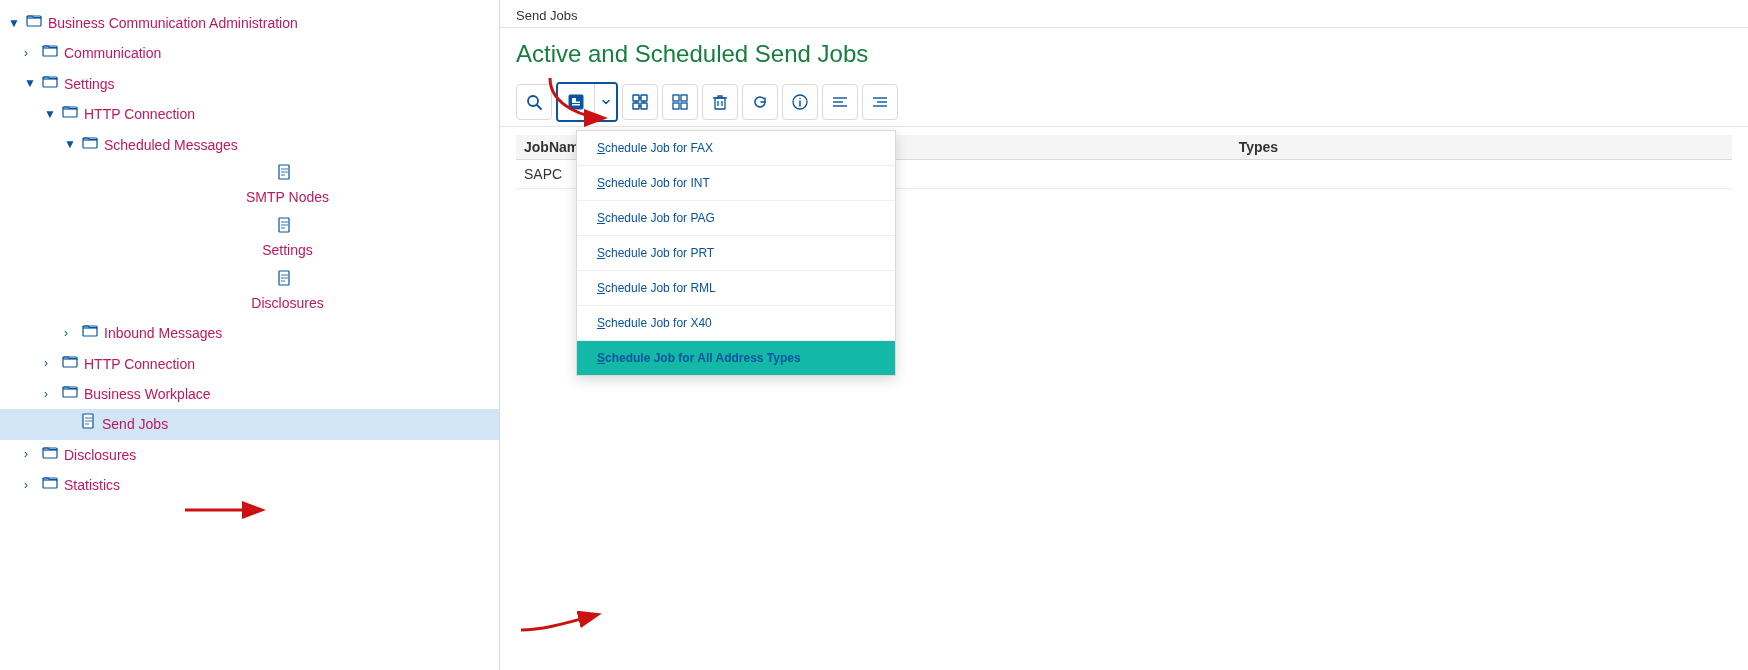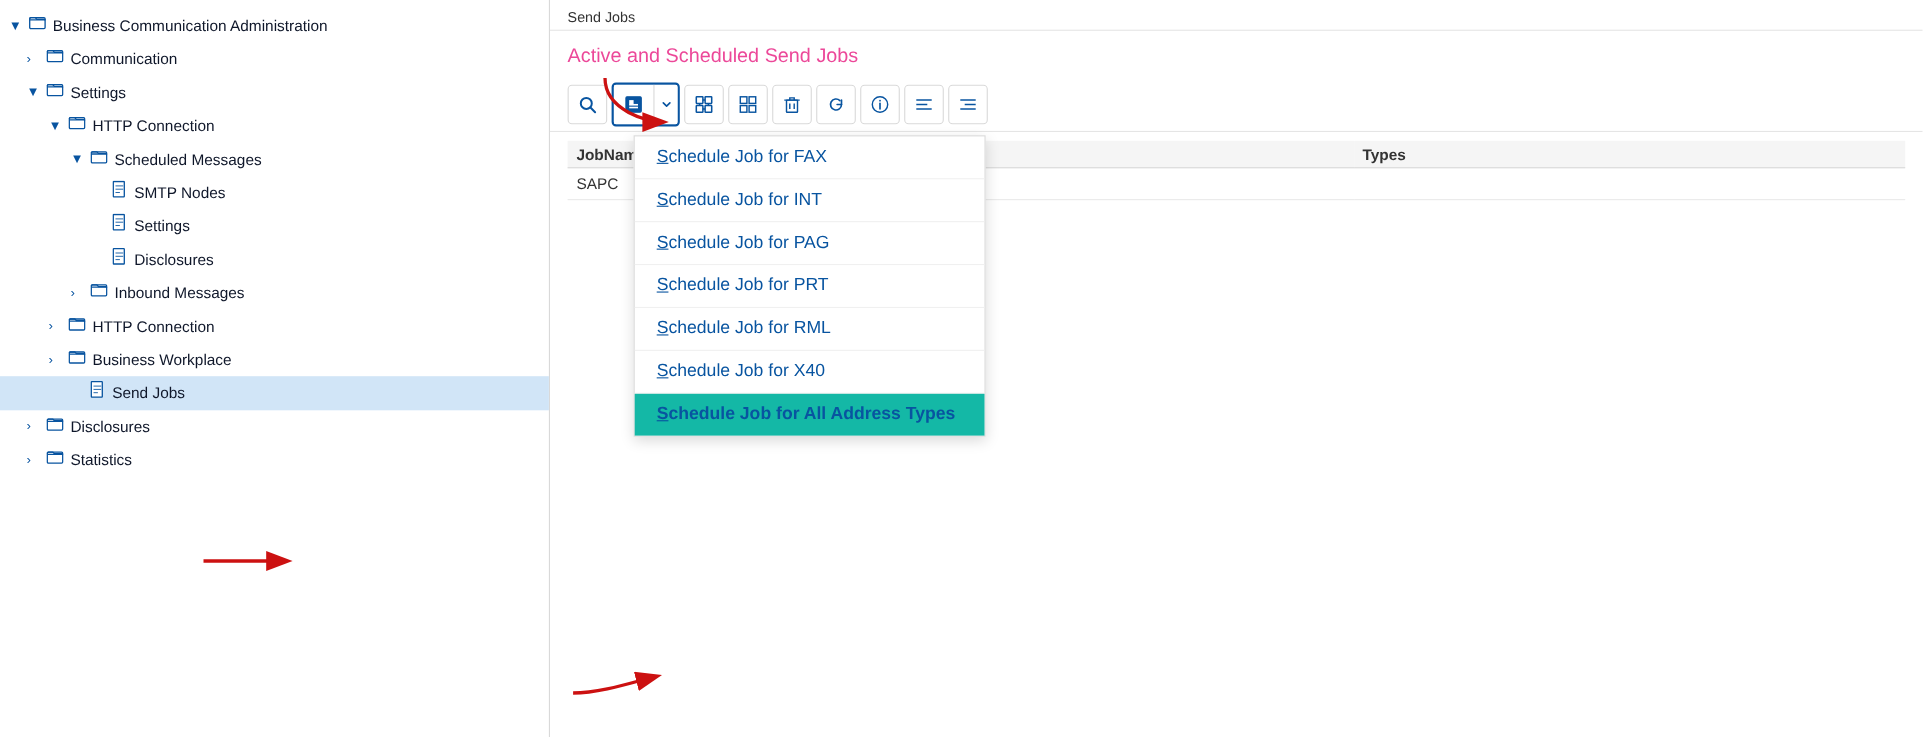--- a/index.html
+++ b/index.html
@@ -42,43 +42,43 @@
       margin-right: 4px;
       color: #0854a0;
       font-size: 12px;
       width: 14px;
       display: inline-block;
     }
 
     .indent-1 { padding-left: 24px; }
     .indent-2 { padding-left: 44px; }
     .indent-3 { padding-left: 64px; }
-    .indent-4 { padding-left: 84px; }
+    .indent-4 { padding-left: 84px; flex-direction: column; }
 
     
     .right-panel {
       flex: 1;
       display: flex;
       flex-direction: column;
       background: #fff;
       overflow: hidden;
       position: relative;
     }
 
     .panel-title {
       font-size: 13px;
       color: #333;
       padding: 8px 16px 4px 16px;
       border-bottom: 1px solid #e5e5e5;
     }
 
     .section-title {
-      font-size: 18px;
+      font-size: 24px;
       font-weight: normal;
-      color: #ec4899;
+      color: #15803d;
       padding: 12px 16px 10px 16px;
     }
 
     
     .toolbar {
       display: flex;
       align-items: center;
       padding: 4px 16px;
       gap: 4px;
       border-bottom: 1px solid #e5e5e5;
@@ -169,39 +169,39 @@
       border: 1px solid #d9d9d9;
       box-shadow: 0 4px 12px rgba(0,0,0,0.15);
       z-index: 100;
       min-width: 320px;
     }
 
     .dropdown-item {
       padding: 10px 20px;
       cursor: pointer;
       color: #0854a0;
-      font-size: 16px;
+      font-size: 12px;
       border-bottom: 1px solid #f0f0f0;
     }
 
     .dropdown-item:hover, .dropdown-item.highlighted {
       background: #14b8a6;
       font-weight: bold;
     }
 
     .dropdown-item:last-child {
       border-bottom: none;
     }
 
     .dropdown-item .underline-first {
       text-decoration: underline;
     }
 
     .tree-label {
-      color: #0f172a;
+      color: #be185d;
       text-decoration: none;
     }
   </style>
 </head>
 <body>
 
 <div class="left-panel">
 
   <div class="tree-item indent-0">
     <span class="expand-icon">▼</span>

